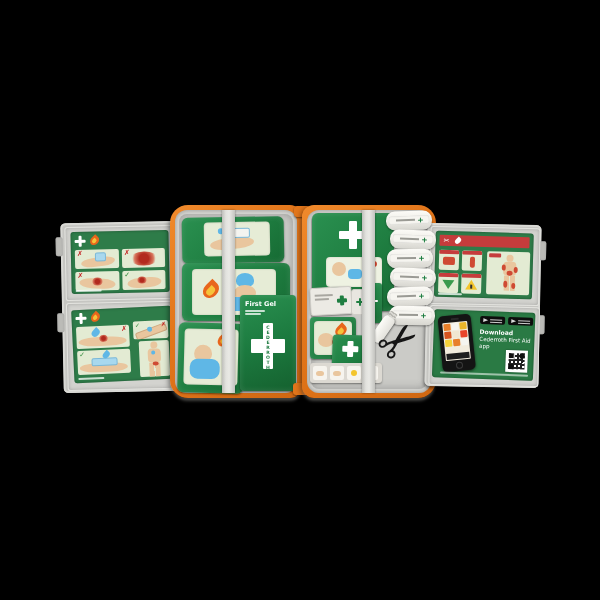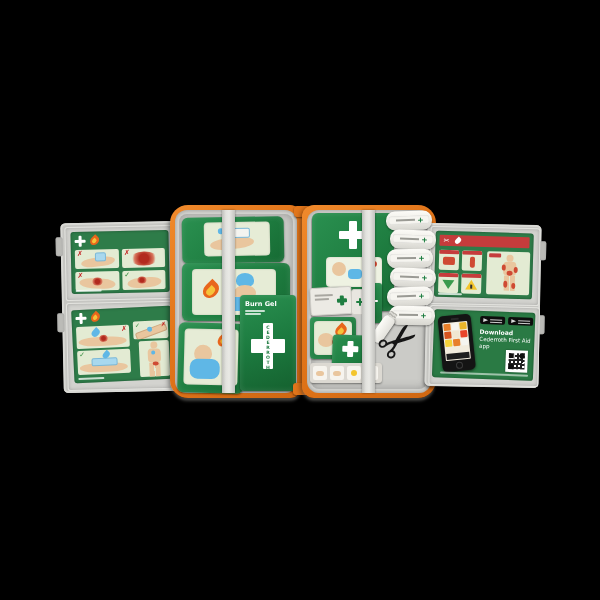--- a/index.html
+++ b/index.html
@@ -168,21 +168,21 @@
 
     <div class="pack" style="left:8px;top:118px;width:66px;height:70px;transform:rotate(1.5deg);">
       <div class="panel" style="left:6px;top:6px;width:54px;height:56px;">
         <span class="tear flame" style="left:34px;top:4px;width:11px;height:14px;"></span>
         <span class="arm" style="left:10px;top:16px;width:18px;height:18px;border-radius:50%;"></span>
         <span class="bdot" style="left:6px;top:30px;width:30px;height:20px;border-radius:8px;"></span>
       </div>
     </div>
 
     <div class="pack" style="left:70px;top:90px;width:56px;height:96px;border-radius:4px;background:linear-gradient(160deg,#2a9050,#1c7a3f 50%,#15612f);">
-      <span style="position:absolute;left:5px;top:5px;font-size:6.5px;font-weight:bold;color:#fff;">Burn Gel</span>
+      <span style="position:absolute;left:5px;top:5px;font-size:6.5px;font-weight:bold;color:#fff;">First Gel</span>
       <span class="fineprint" style="left:5px;top:15px;width:20px;height:1.5px;"></span>
       <span class="fineprint" style="left:5px;top:18px;width:16px;height:1.5px;"></span>
       <span class="plus" style="left:11px;top:28px;width:34px;height:46px;color:#fff;"></span>
       <span class="vtext" style="position:absolute;left:50%;top:30px;transform:translateX(-50%);height:42px;">CEDERROTH</span>
     </div>
 
     <div class="strap" style="left:52px;top:5px;height:183px;"></div>
   </div>
 
   <div class="spine" style="left:294px;top:206px;width:16px;height:11px;"></div>

